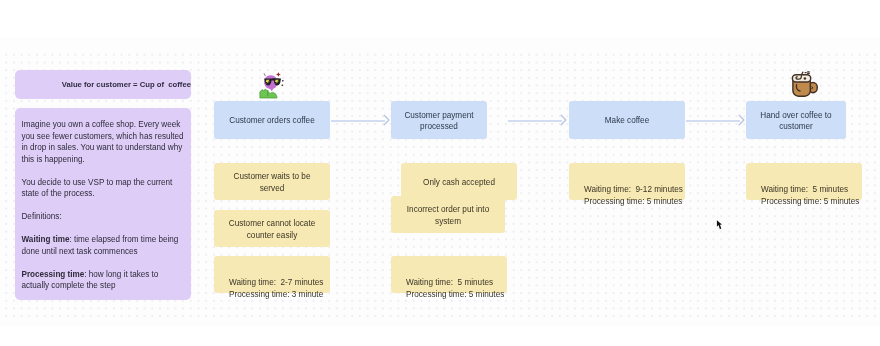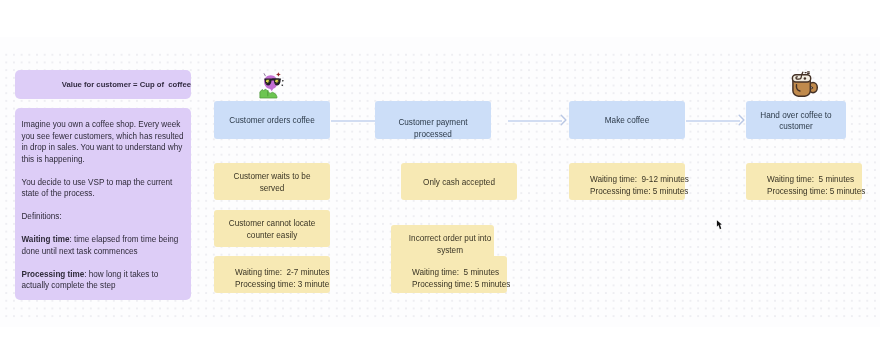--- a/index.html
+++ b/index.html
@@ -16,21 +16,21 @@
   .card{border-radius:3px;display:flex;align-items:center;justify-content:center;}
   .card .txt{display:block;width:88px;text-align:center;position:relative;top:1px;}
 
   .blue{background:#ccdef8;}
   .blue .txt{color:#2c3a49;font-size:8.2px;line-height:11.45px;}
 
   .yellow{background:#f7e9b4;}
   .yellow .txt{color:#3a3525;font-size:8.2px;line-height:11.45px;}
 
   .yellow.leftal{justify-content:flex-start;}
-  .yellow.leftal .txt{text-align:left;padding-left:21px;box-sizing:border-box;white-space:pre;width:116px;top:4px;}
+  .yellow.leftal .txt{text-align:left;padding-left:15px;box-sizing:border-box;white-space:pre;width:116px;top:14px;}
 
   .purple{background:#ddcdf7;border-radius:5px;}
   .purple .txt{color:#2f2b3a;}
 
   .ptitle{display:flex;align-items:center;justify-content:center;}
   .ptitle .txt{width:176px;top:0;font-size:7.7px;line-height:11.5px;text-align:right;font-weight:700;color:#332c42;white-space:pre;}
 
   .pbody{padding:11px 0 0 6.5px;}
   .pbody p{margin:0 0 11.5px 0;font-size:8.15px;line-height:11.5px;color:#2f2b3a;width:164px;}
   .pbody p.last{margin-bottom:0;}
@@ -96,27 +96,27 @@
     <span class="txt"><span>Waiting time:  2-7 minutes</span><br><span>Processing time: 3 minute</span></span>
   </div>
 
   <div class="arrow" style="left:331px;top:114px;width:60px;height:12px;">
     <div class="ln" style="width:54px;"></div>
     <svg width="14" height="14" viewBox="0 0 14 14" style="top:-1px;">
       <path d="M7.2 2.3 L11.9 7 L7.2 11.7" fill="none" stroke="#b9c7e4" stroke-width="1.45" stroke-linecap="round" stroke-linejoin="round"></path>
     </svg>
   </div>
 
-  <div class="node blue card" style="left:375px;top:101px;width:116px;height:38px;align-items:flex-end;">
+  <div class="node blue card" style="left:391px;top:101px;width:96px;height:38px;">
     <span class="txt">Customer payment processed</span>
   </div>
   <div class="node yellow card" style="left:401px;top:163px;width:116px;height:37px;">
     <span class="txt">Only cash accepted</span>
   </div>
-  <div class="node yellow card" style="left:391px;top:225px;width:103px;height:37px;justify-content:flex-end;">
+  <div class="node yellow card" style="left:391px;top:196px;width:114px;height:37px;">
     <span class="txt">Incorrect order put into system</span>
   </div>
   <div class="node yellow card leftal" style="left:391px;top:256px;width:116px;height:37px;">
     <span class="txt"><span>Waiting time:  5 minutes</span><br><span>Processing time: 5 minutes</span></span>
   </div>
 
   <div class="arrow" style="left:508px;top:114px;width:60px;height:12px;">
     <div class="ln" style="width:54px;"></div>
     <svg width="14" height="14" viewBox="0 0 14 14" style="top:-1px;">
       <path d="M7.2 2.3 L11.9 7 L7.2 11.7" fill="none" stroke="#b9c7e4" stroke-width="1.45" stroke-linecap="round" stroke-linejoin="round"></path>

